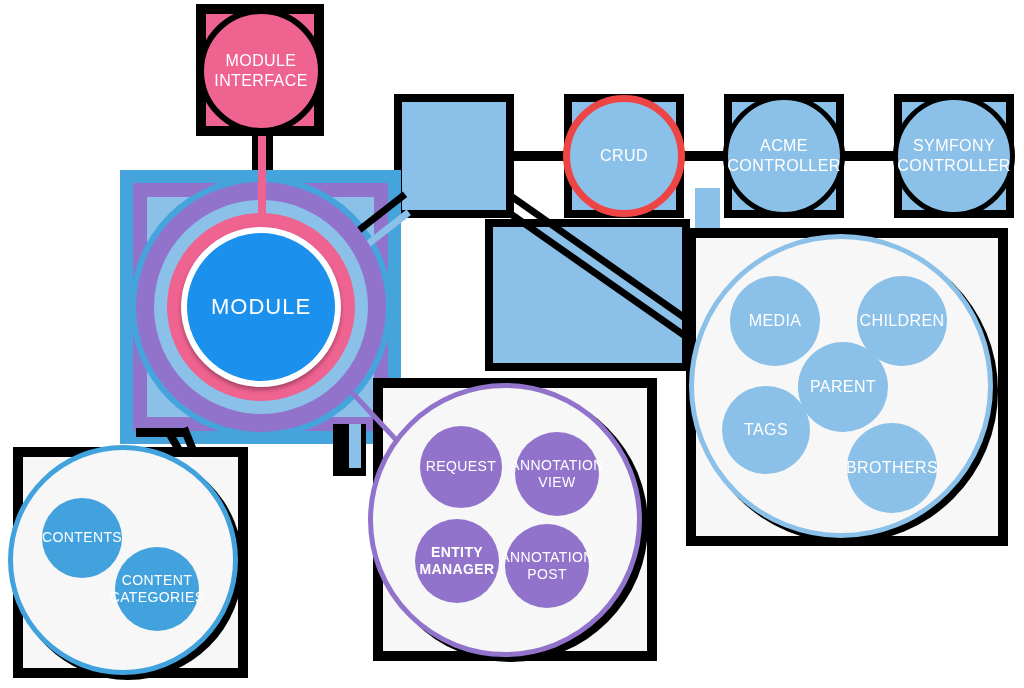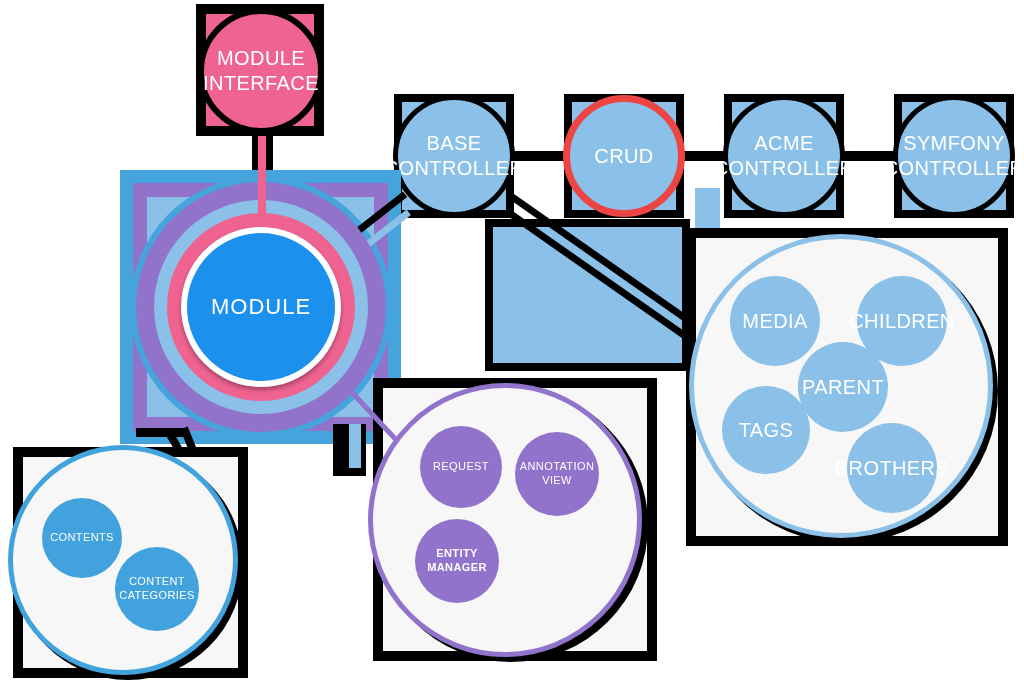--- a/index.html
+++ b/index.html
@@ -12,22 +12,22 @@
   .lbl{color:#ffffff;letter-spacing:.4px;line-height:1.25;font-weight:400;}
   .line{position:absolute;transform-origin:0 50%;}
   .black{background:#000000;}
   .lightblue{background:#8BC0E8;}
   .blue{background:#45A4DC;}
   .purple{background:#9273CC;}
   .pink{background:#EF6390;}
   .panel{background:#F7F7F7;}
   .mediumblue{background:#41A2DD;}
   .brightblue{background:#1B90EC;}
-  .fs13{font-size:11px;}
-  .fs14{font-size:20px;}
+  .fs13{font-size:14px;}
+  .fs14{font-size:16px;}
 </style>
 </head>
 <body>
 
 <div id="canvas">
 
   <div class="abs lightblue bb" style="left:485px;top:219px;width:205px;height:152px;border:8px solid #000;"></div>
   <div class="abs lightblue" style="left:695px;top:188px;width:25px;height:42px;"></div>
 
   <div class="line black" style="left:500px;top:185px;width:246px;height:7px;transform:rotate(35deg);"></div>
@@ -44,21 +44,20 @@
 
   <div class="abs lightblue bb" style="left:394px;top:94px;width:120px;height:124px;border:8px solid #000;"></div>
   <div class="abs lightblue bb" style="left:564px;top:94px;width:120px;height:124px;border:8px solid #000;"></div>
   <div class="abs lightblue bb" style="left:724px;top:94px;width:120px;height:124px;border:8px solid #000;"></div>
   <div class="abs lightblue bb" style="left:894px;top:94px;width:120px;height:124px;border:8px solid #000;"></div>
 
   <div class="abs black" style="left:513px;top:151px;width:52px;height:10px;"></div>
   <div class="abs black" style="left:683px;top:151px;width:42px;height:10px;"></div>
   <div class="abs black" style="left:843px;top:151px;width:52px;height:10px;"></div>
 
-  <div class="abs circ lightblue flexc lbl fs14 bb" style="left:393px;top:95px;width:122px;height:122px;border:5px solid #000;padding:0 14px;">BASE CONTROLLER</div>
   <div class="abs circ lightblue flexc lbl fs14 bb" style="left:563px;top:95px;width:122px;height:122px;border:7px solid #ef4444;padding:0 14px;">CRUD</div>
   <div class="abs circ lightblue flexc lbl fs14 bb" style="left:723px;top:95px;width:122px;height:122px;border:5px solid #000;padding:0 14px;">ACME CONTROLLER</div>
   <div class="abs circ lightblue flexc lbl fs14 bb" style="left:893px;top:95px;width:122px;height:122px;border:5px solid #000;padding:12px 14px;">SYMFONY CONTROLLER</div>
 
   <div class="abs black" style="left:252px;top:134px;width:21px;height:38px;"></div>
   <div class="abs pink bb" style="left:196px;top:4px;width:128px;height:132px;border:10px solid #000;"></div>
   <div class="abs circ pink flexc lbl fs14 bb" style="left:198px;top:8px;width:126px;height:126px;border:6px solid #000;padding:0 16px;">MODULE INTERFACE</div>
 
   <div class="abs" style="left:120px;top:170px;width:281px;height:274px;">
     <div class="abs blue" style="left:0;top:0;width:281px;height:274px;"></div>
@@ -87,14 +86,15 @@
 
   <div class="abs panel bb" style="left:373px;top:378px;width:284px;height:283px;border:10px solid #000;"></div>
   <div class="abs black" style="left:333px;top:424px;width:33px;height:52px;"></div>
   <div class="abs lightblue" style="left:349px;top:424px;width:12px;height:44px;"></div>
   <div class="line purple" style="left:352px;top:390px;width:80px;height:5px;transform:rotate(47deg);"></div>
   <div class="abs circ black" style="left:374px;top:388px;width:274px;height:274px;"></div>
   <div class="abs circ panel bb" style="left:368px;top:383px;width:274px;height:274px;border:5px solid #9273CC;"></div>
   <div class="abs circ purple flexc lbl fs13 bb" style="left:420px;top:426px;width:82px;height:82px;">REQUEST</div>
   <div class="abs circ purple flexc lbl fs13 bb" style="left:515px;top:432px;width:84px;height:84px;padding:0 5px;">ANNOTATION VIEW</div>
   <div class="abs circ purple flexc lbl fs13 bb" style="left:415px;top:519px;width:84px;height:84px;padding:0 5px;font-weight:bold;">ENTITY MANAGER</div>
+  <div class="abs circ purple flexc lbl fs13 bb" style="left:505px;top:524px;width:84px;height:84px;padding:0 5px;">ANNOTATION POST</div>
 
 </div>
 
 </body></html>

